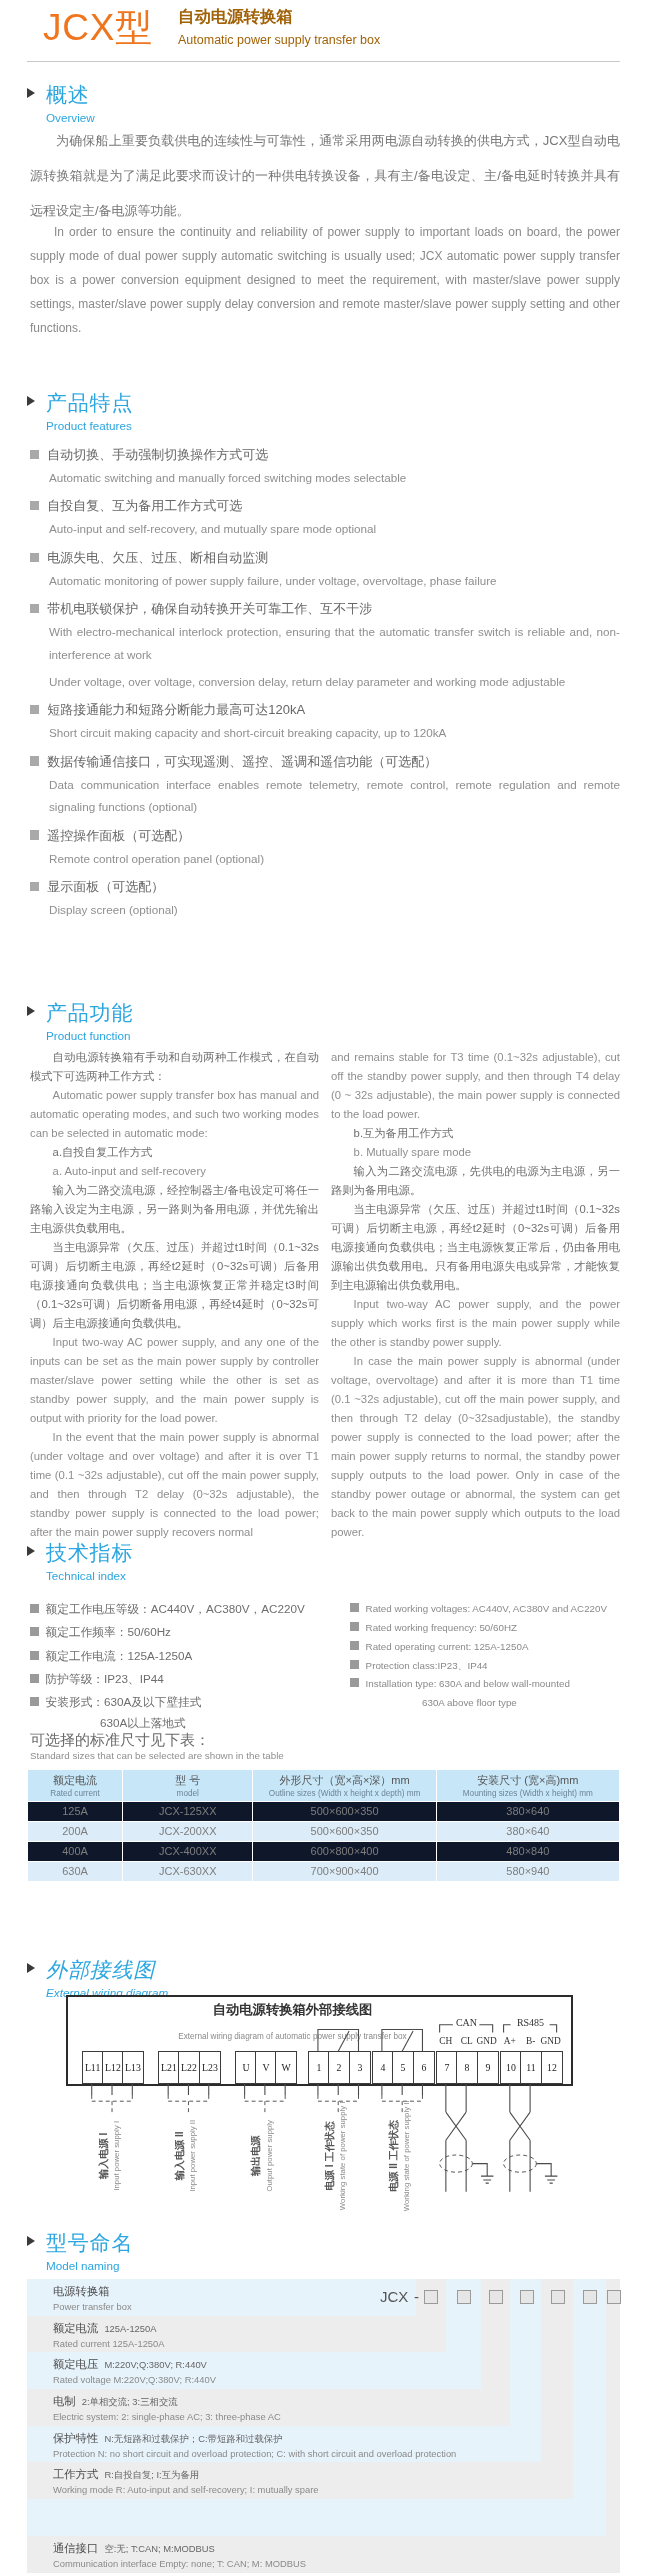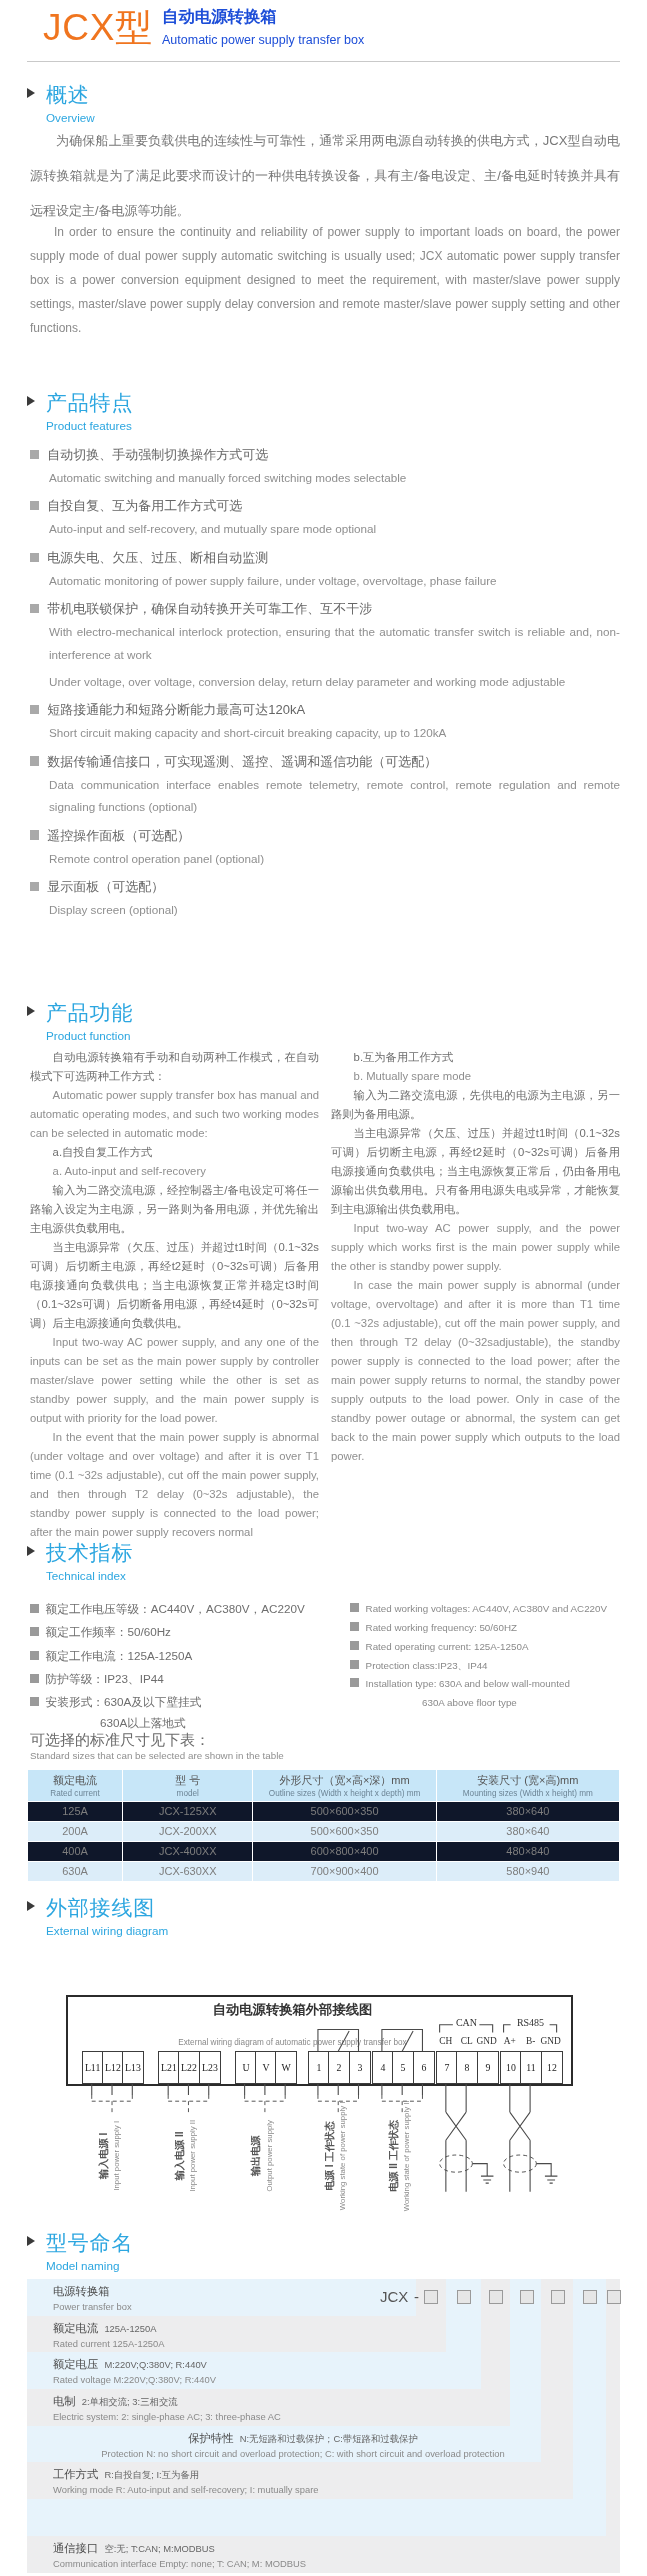--- a/index.html
+++ b/index.html
@@ -1,20 +1,20 @@
 <!DOCTYPE html>
 <html style="font-size:12.5px"><head>
 <meta charset="utf-8">
 <style>
   html,body{margin:0;padding:0;background:#ffffff;}
   #page{position:relative;width:648px;height:2576px;background:#fff;overflow:hidden;
         font-family:"Liberation Sans","DejaVu Sans",sans-serif;}
   
   .brand{position:absolute;left:43px;top:3.1px;font-size:37px;color:#f0751f;letter-spacing:0.8px;}
-  .brand-titles{position:absolute;left:162px;top:6.2px;color:#1d4ed8;}
+  .brand-titles{position:absolute;left:178px;top:6.2px;color:#a16207;}
   .brand-cn{font-size:16.4px;font-weight:bold;}
   .brand-en{font-size:12.5px;margin-top:4.7px;}
   .hdr-divider{position:absolute;left:27px;top:61px;width:593px;height:0.8px;background:#c9c9c9;}
   
   .sec-head{position:absolute;left:27px;}
   .sec-head .tri{position:absolute;left:0;top:7px;width:0;height:0;
      border-left:8.6px solid #3a3a3a;border-top:5.5px solid transparent;border-bottom:5.5px solid transparent;}
   .sec-head .h-cn{margin-left:19px;font-size:21px;color:#2ca6e0;letter-spacing:0.8px;}
   .sec-head .h-en{margin-left:19px;font-size:11.7px;color:#2ca6e0;margin-top:1.6px;}
   
@@ -46,21 +46,21 @@
   table.sizes th .th-cn{font-size:11px;}
   table.sizes th .th-en{font-size:8.2px;color:#6d8596;margin-top:0.8px;}
   table.sizes td{background:#0f172a;color:#7d7d7d;font-size:11px;text-align:center;height:19px;padding:0;}
   table.sizes tr:nth-child(even) td{background:#dcedf9;}
   .c1{width:16%;} .c2{width:22%;} .c3{width:31%;} .c4{width:31%;}
   
   .wd{position:absolute;left:66px;top:1995px;width:507px;height:228px;}
   .wd-box{position:absolute;left:0;top:0;width:503px;height:87px;border:2.3px solid #2b2b2b;background:#fff;}
   .wd-title{position:absolute;left:47px;top:6.2px;width:359px;text-align:center;}
   .wd-title-cn{font-family:"Liberation Serif","DejaVu Serif",serif;font-weight:bold;font-size:13.3px;color:#333;}
-  .wd-title-en{font-size:8.2px;color:#8a8a8a;margin-top:19px;}
+  .wd-title-en{font-size:8.2px;color:#8a8a8a;margin-top:13px;}
   .term{position:absolute;top:56px;width:20px;height:31px;border:1.6px solid #3c3c3c;background:#fff;
         font-family:"Liberation Serif","DejaVu Serif",serif;font-size:9.8px;color:#222;
         display:flex;align-items:center;justify-content:center;z-index:5;}
   .pin-lbl{position:absolute;top:41px;width:23.4px;text-align:center;
         font-family:"Liberation Serif","DejaVu Serif",serif;font-size:9.4px;color:#333;}
   .bus-lbl{position:absolute;top:22px;width:61px;text-align:center;
         font-family:"Liberation Serif","DejaVu Serif",serif;font-size:10px;color:#333;}
   .wd svg{position:absolute;left:0;top:0;pointer-events:none;}
   .wd svg .wire{stroke:#4a4a4a;stroke-width:1.4;fill:none;}
   .wd svg .dash{stroke:#4a4a4a;stroke-width:1.2;fill:none;stroke-dasharray:5 4;}
@@ -148,20 +148,21 @@
     <p class="fn-cn">自动电源转换箱有手动和自动两种工作模式，在自动模式下可选两种工作方式：</p>
     <p class="fn-en">Automatic power supply transfer box has manual and automatic operating modes, and such two working modes can be selected in automatic mode:</p>
     <p class="fn-cn">a.自投自复工作方式</p>
     <p class="fn-en">a. Auto-input and self-recovery</p>
     <p class="fn-cn">输入为二路交流电源，经控制器主/备电设定可将任一路输入设定为主电源，另一路则为备用电源，并优先输出主电源供负载用电。</p>
     <p class="fn-cn">当主电源异常（欠压、过压）并超过t1时间（0.1~32s可调）后切断主电源，再经t2延时（0~32s可调）后备用电源接通向负载供电；当主电源恢复正常并稳定t3时间（0.1~32s可调）后切断备用电源，再经t4延时（0~32s可调）后主电源接通向负载供电。</p>
     <p class="fn-en">Input two-way AC power supply, and any one of the inputs can be set as the main power supply by controller master/slave power setting while the other is set as standby power supply, and the main power supply is output with priority for the load power.</p>
     <p class="fn-en">In the event that the main power supply is abnormal (under voltage and over voltage) and after it is over T1 time (0.1 ~32s adjustable), cut off the main power supply, and then through T2 delay (0~32s adjustable), the standby power supply is connected to the load power; after the main power supply recovers normal</p>
   </div>
   <div class="fn-col" style="left:331px;">
+    <p class="fn-en" style="text-indent:0;">and remains stable for T3 time (0.1~32s adjustable), cut off the standby power supply, and then through T4 delay (0 ~ 32s adjustable), the main power supply is connected to the load power.</p>
     <p class="fn-cn">b.互为备用工作方式</p>
     <p class="fn-en">b. Mutually spare mode</p>
     <p class="fn-cn">输入为二路交流电源，先供电的电源为主电源，另一路则为备用电源。</p>
     <p class="fn-cn">当主电源异常（欠压、过压）并超过t1时间（0.1~32s可调）后切断主电源，再经t2延时（0~32s可调）后备用电源接通向负载供电；当主电源恢复正常后，仍由备用电源输出供负载用电。只有备用电源失电或异常，才能恢复到主电源输出供负载用电。</p>
     <p class="fn-en">Input two-way AC power supply, and the power supply which works first is the main power supply while the other is standby power supply.</p>
     <p class="fn-en">In case the main power supply is abnormal (under voltage, overvoltage) and after it is more than T1 time (0.1 ~32s adjustable), cut off the main power supply, and then through T2 delay (0~32sadjustable), the standby power supply is connected to the load power; after the main power supply returns to normal, the standby power supply outputs to the load power. Only in case of the standby power outage or abnormal, the system can get back to the main power supply which outputs to the load power.</p>
   </div>
 
   <div class="sec-head" style="top:1539px;">
     <span class="tri"></span>
@@ -225,21 +226,21 @@
         </tr>
       <tr>
           <td>630A</td>
           <td>JCX-630XX</td>
           <td>700×900×400</td>
           <td>580×940</td>
         </tr>
     </tbody>
   </table>
 
-  <div class="sec-head" style="top:1894px;">
+  <div class="sec-head" style="top:1956px;font-style:italic;">
     <span class="tri"></span>
     <div class="h-cn">外部接线图</div>
     <div class="h-en">External wiring diagram</div>
   </div>
 
   <div class="wd">
     <div class="wd-box"></div>
     <div class="wd-title">
       <div class="wd-title-cn">自动电源转换箱外部接线图</div>
       <div class="wd-title-en">External wiring diagram of automatic power supply transfer box</div>
@@ -358,21 +359,21 @@
       <div class="nm-en">Rated current  125A-1250A</div>
     </div>
     <div class="nm-row" style="top:73px;">
       <div class="nm-cn"><span>额定电压</span><span class="desc">M:220V;Q:380V; R:440V</span></div>
       <div class="nm-en">Rated voltage  M:220V;Q:380V; R:440V</div>
     </div>
     <div class="nm-row" style="top:110px;">
       <div class="nm-cn"><span>电制</span><span class="desc">2:单相交流; 3:三相交流</span></div>
       <div class="nm-en">Electric system:  2: single-phase AC; 3: three-phase AC</div>
     </div>
-    <div class="nm-row" style="top:147px;width:500px;text-align:center;">
+    <div class="nm-row" style="top:147px;width:500px;">
       <div class="nm-cn"><span>保护特性</span><span class="desc">N:无短路和过载保护；C:带短路和过载保护</span></div>
       <div class="nm-en">Protection  N: no short circuit and overload protection; C: with short circuit and overload protection</div>
     </div>
     <div class="nm-row" style="top:183px;">
       <div class="nm-cn"><span>工作方式</span><span class="desc">R:自投自复; I:互为备用</span></div>
       <div class="nm-en">Working mode  R: Auto-input and self-recovery; I: mutually spare</div>
     </div>
     <div class="nm-row" style="top:257px;">
       <div class="nm-cn"><span>通信接口</span><span class="desc">空:无;  T:CAN;  M:MODBUS</span></div>
       <div class="nm-en">Communication interface  Empty: none; T: CAN; M: MODBUS</div>

